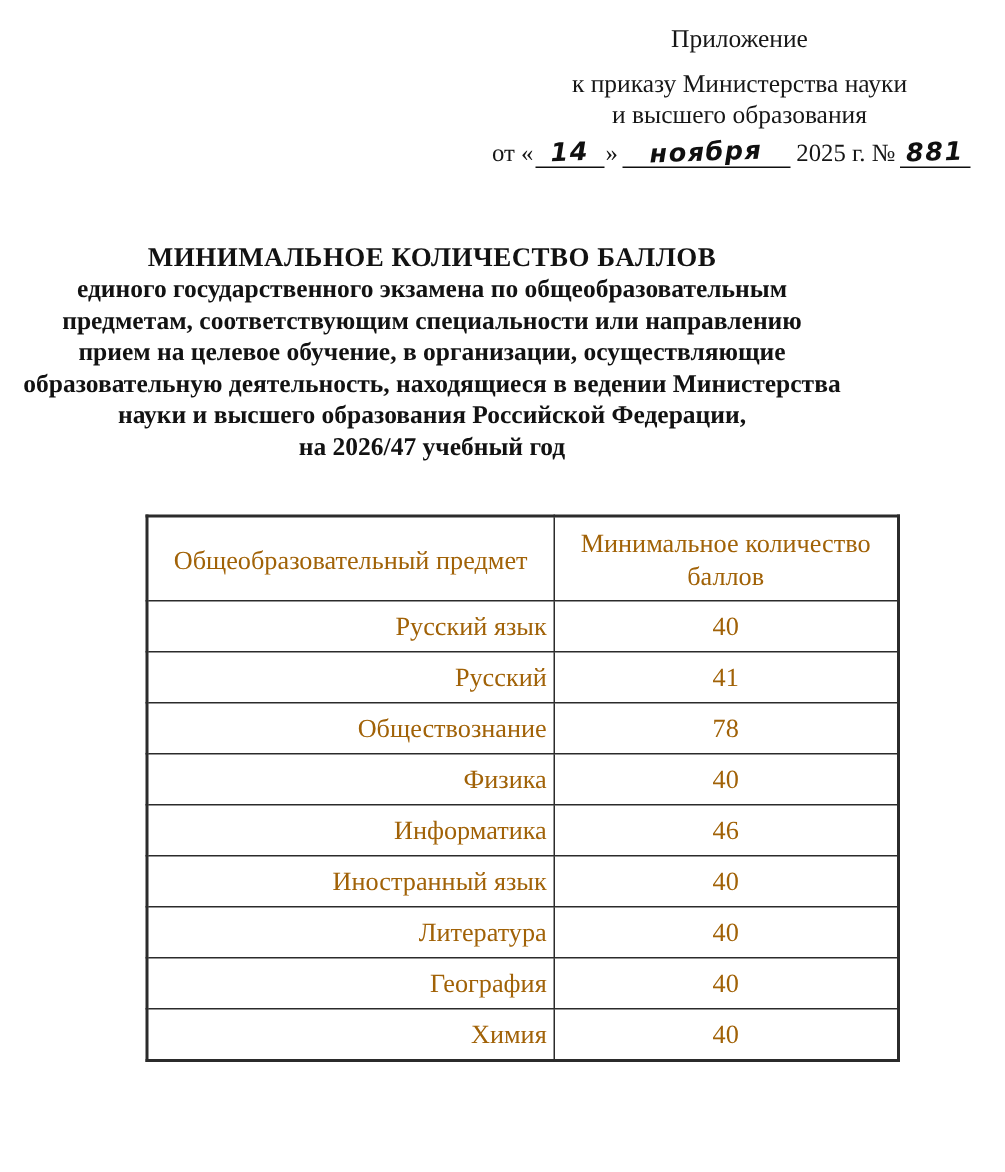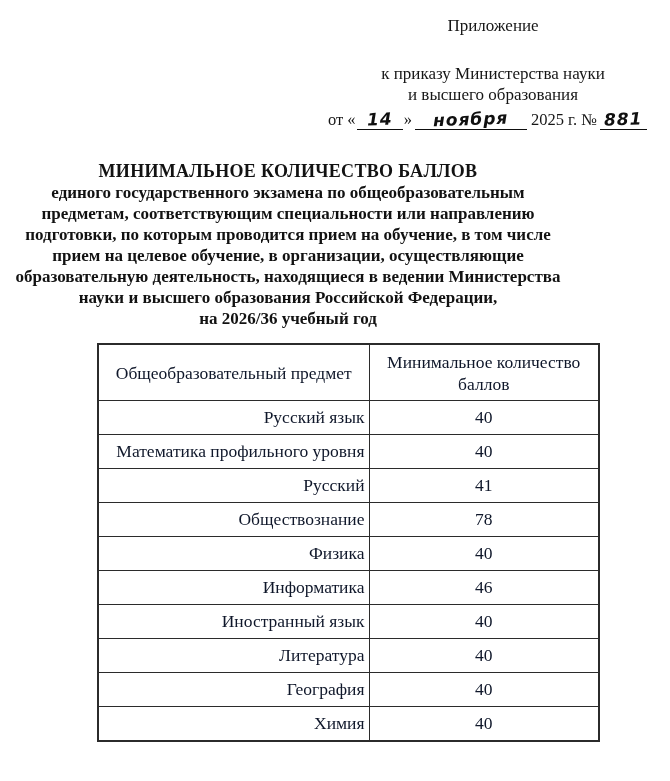--- a/index.html
+++ b/index.html
@@ -16,21 +16,21 @@
   
   .header-block {
     position: absolute;
     top: 15px;
     left: 326px;
     width: 334px;
     text-align: center;
     font-size: 17px;
     line-height: 21px;
   }
-  .appendix-label { margin-bottom: 27px; }
+  .appendix-label { margin-bottom: 9px; }
 
   .date-line {
     margin-top: 3px;
     margin-left: 2px;
     text-align: left;
     white-space: nowrap;
     font-size: 16.5px;
     line-height: 24px;
   }
   .u {
@@ -70,21 +70,21 @@
 
   
   table.scores {
     position: absolute;
     top: 343px;
     left: 97px;
     width: 501px;
     border-collapse: collapse;
     table-layout: fixed;
     font-size: 17.5px;
-    color: #0f172a;
+    color: #a16207;
   }
   table.scores, table.scores th, table.scores td {
     border: 1.4px solid #2b2b2b;
   }
   table.scores { border-width: 2px; }
   col.c1 { width: 271px; }
   col.c2 { width: 230px; }
   th.h-cell {
     font-weight: normal;
     height: 55px;
@@ -117,45 +117,40 @@
 
     <div class="date-line">
       <span>от «</span><span class="u u-day"><span class="hw">14</span></span><span>»</span><span class="u u-month"><span class="hw">ноября</span></span><span>2025 г. №</span><span class="u u-num"><span class="hw">881</span></span>
     </div>
   </div>
 
   <div class="title-block">
     <div class="title-main">МИНИМАЛЬНОЕ КОЛИЧЕСТВО БАЛЛОВ</div>
     <div>единого государственного экзамена по общеобразовательным</div>
     <div>предметам, соответствующим специальности или направлению</div>
-    <div>подготовки, по которым проводится прием на обучение, в том числе</div>
     <div>прием на целевое обучение, в организации, осуществляющие</div>
     <div>образовательную деятельность, находящиеся в ведении Министерства</div>
     <div>науки и высшего образования Российской Федерации,</div>
-    <div>на 2026/36 учебный год</div>
+    <div>на 2026/47 учебный год</div>
   </div>
 
   <table class="scores">
     <colgroup>
         <col class="c1">
         <col class="c2">
       </colgroup>
     <thead>
       <tr>
         <th class="h-cell">Общеобразовательный предмет</th>
         <th class="h-cell">Минимальное количество баллов</th>
       </tr>
     </thead>
     <tbody>
       <tr>
         <td class="subject-cell">Русский язык</td>
-        <td class="score-cell">40</td>
-      </tr>
-      <tr>
-        <td class="subject-cell">Математика профильного уровня</td>
         <td class="score-cell">40</td>
       </tr>
       <tr>
         <td class="subject-cell">Русский</td>
         <td class="score-cell">41</td>
       </tr>
       <tr>
         <td class="subject-cell">Обществознание</td>
         <td class="score-cell">78</td>
       </tr>

